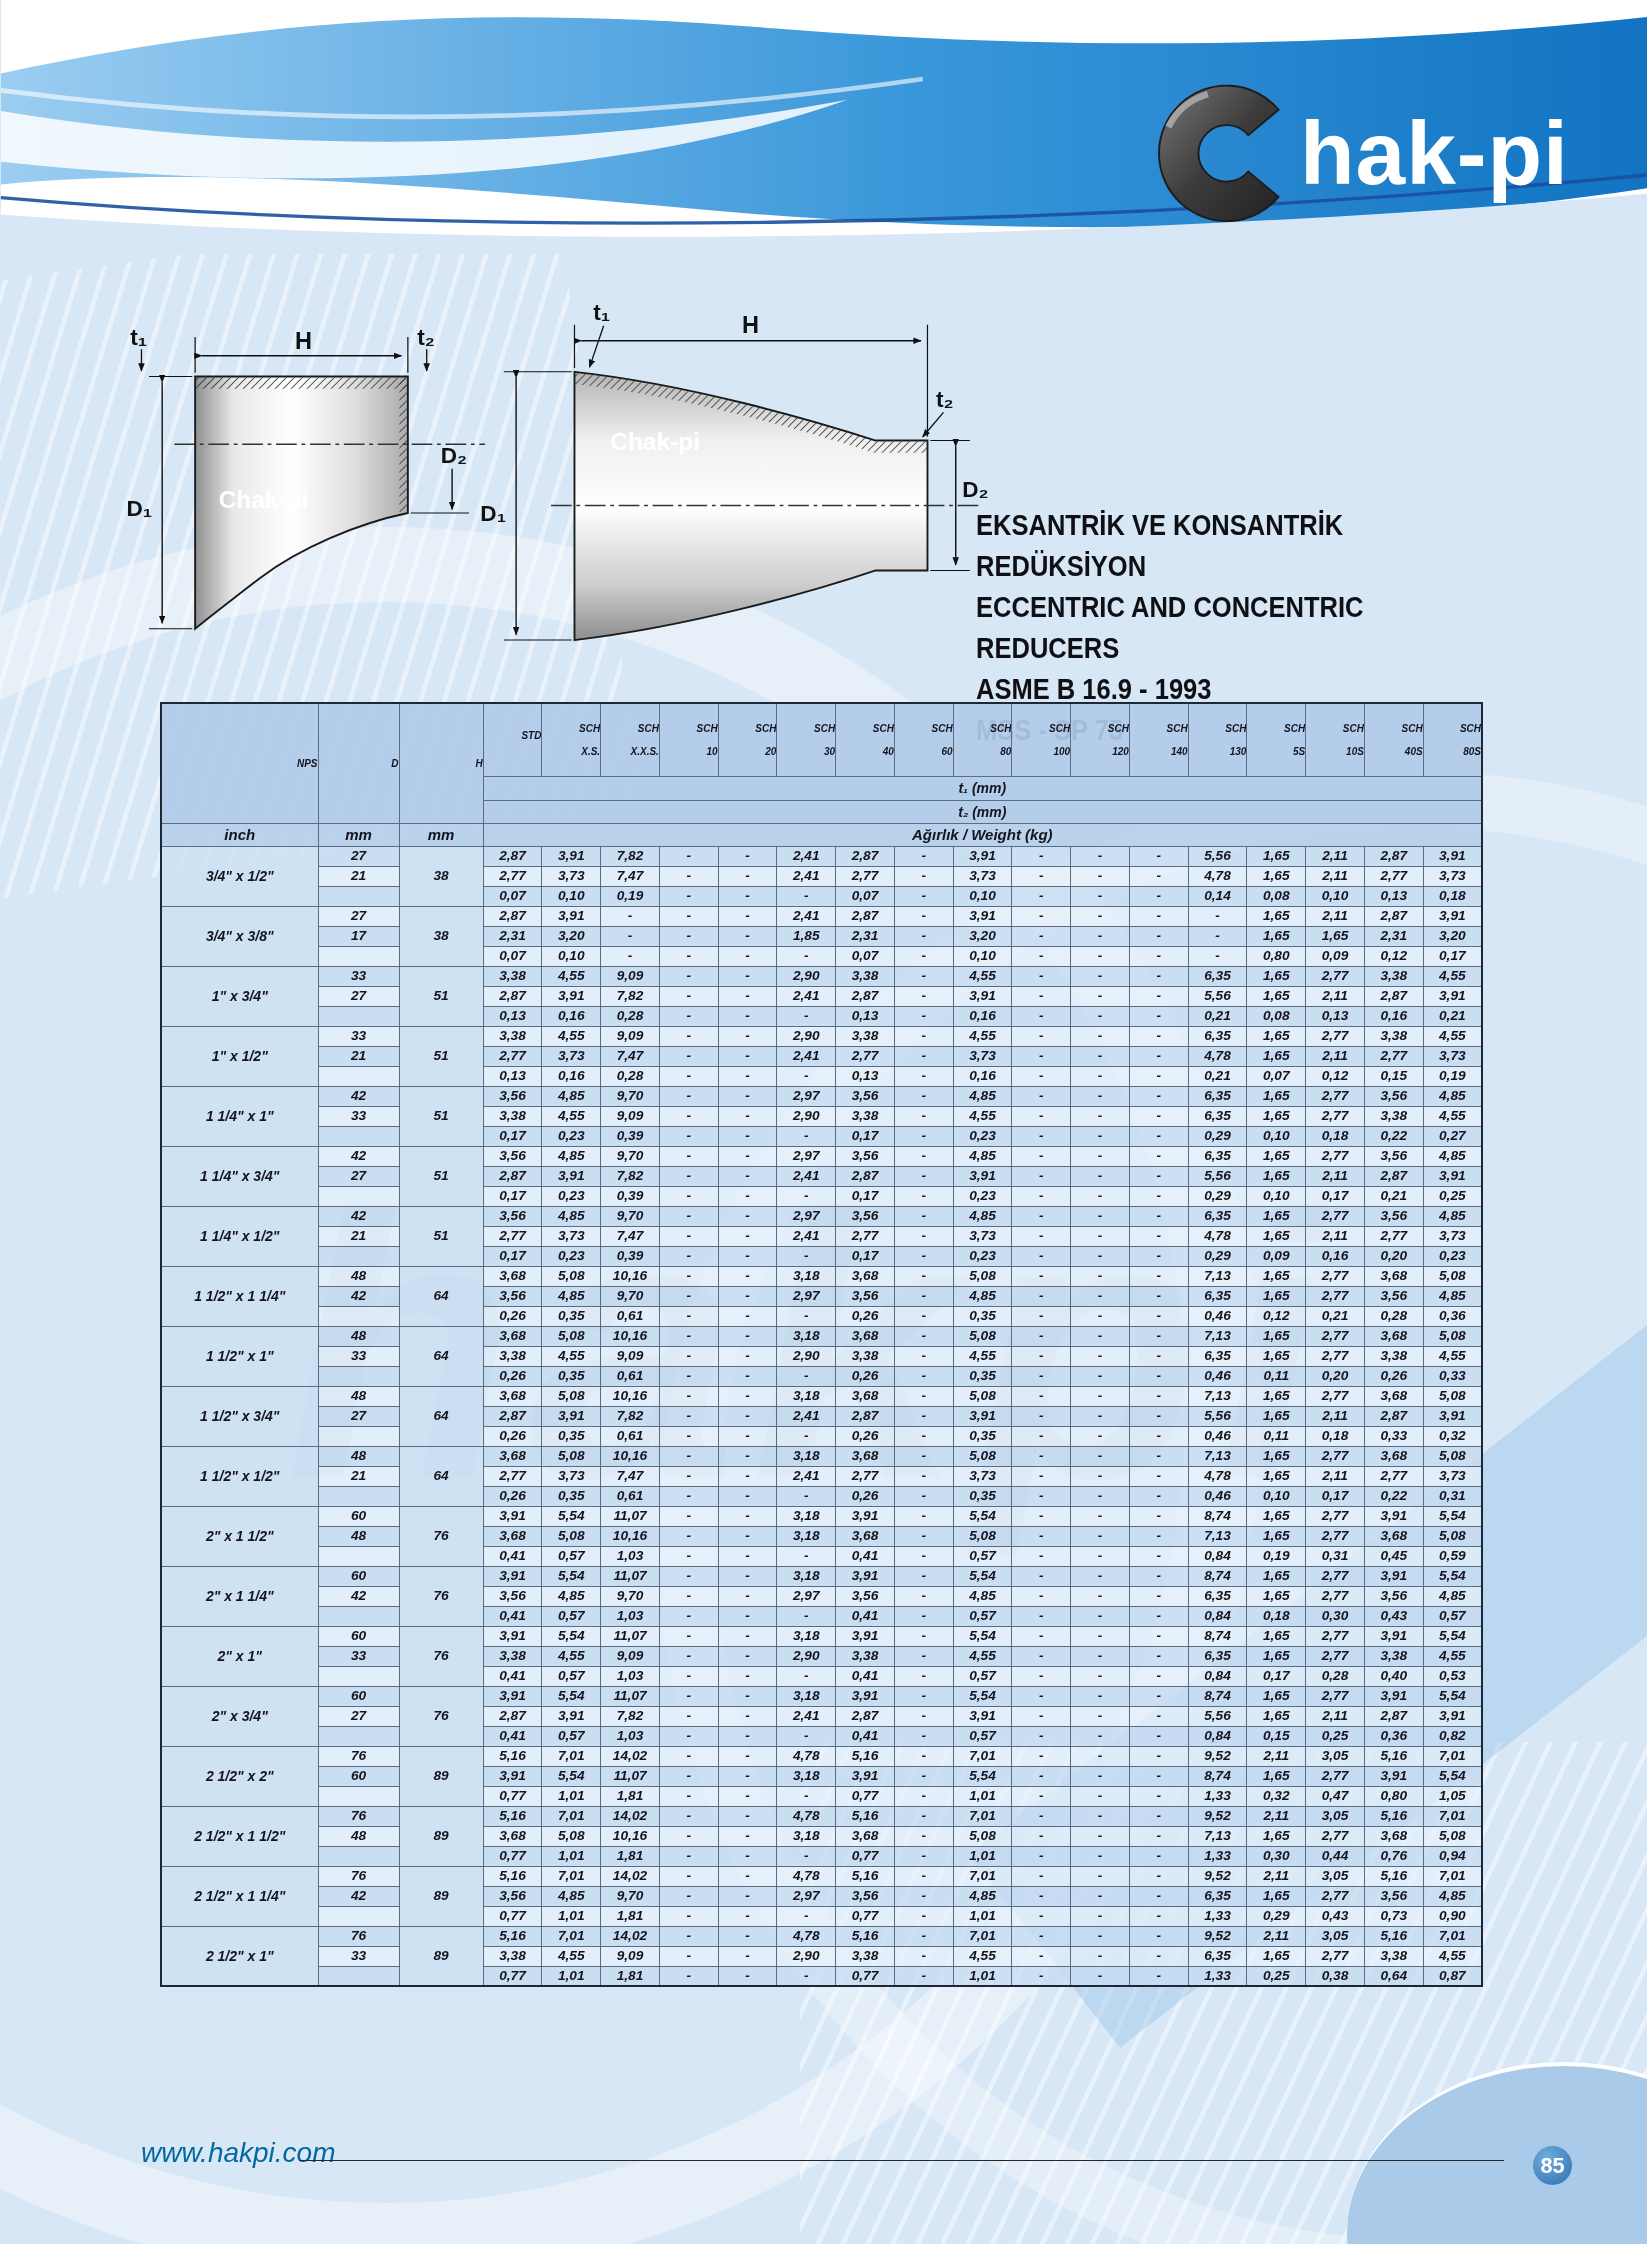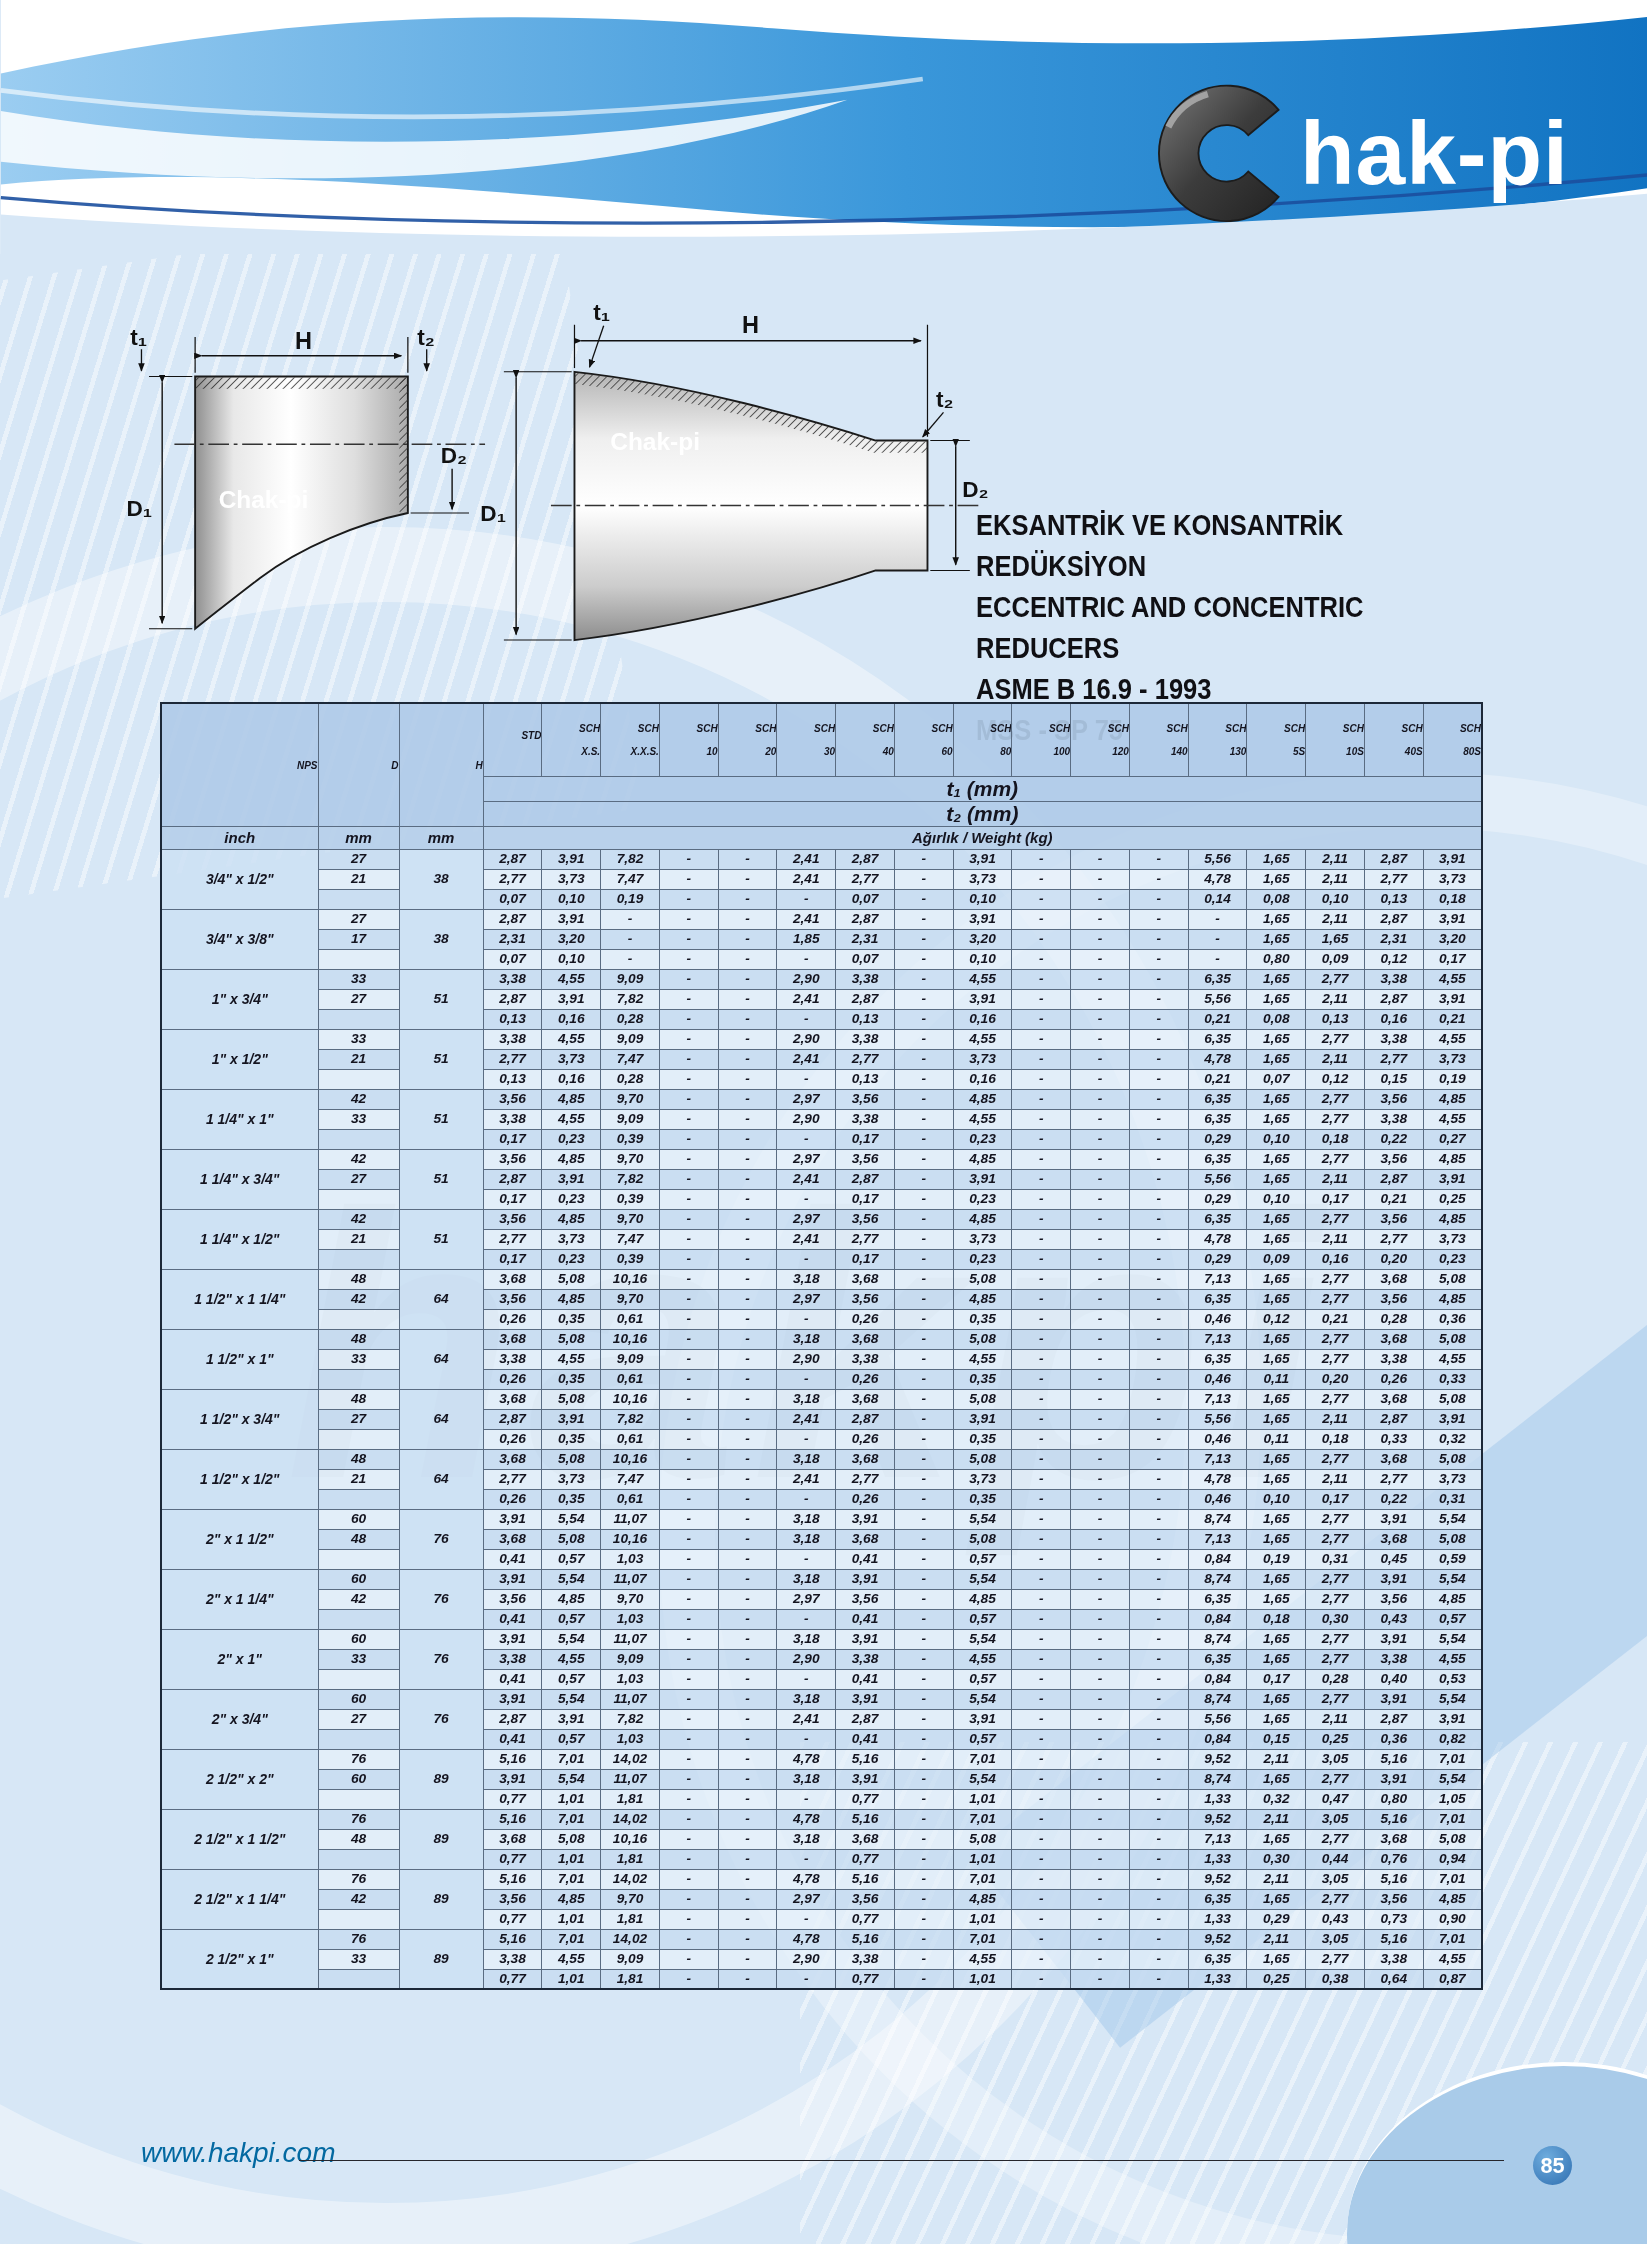--- a/index.html
+++ b/index.html
@@ -25,21 +25,21 @@
 
   
   table.dim{position:absolute;left:160px;top:702px;width:1323px;border-collapse:collapse;table-layout:fixed;
     border:2.8px solid #1c2838;color:#14141f;}
   table.dim th, table.dim td{border:0.9px solid #5a6c82;padding:0;text-align:center;vertical-align:middle;overflow:hidden;white-space:nowrap;}
   thead th{background:rgba(176,203,232,.92);font-style:italic;font-weight:bold;}
   tr.hrow1{height:72px;}
   tr.hrow1 th{font-size:10px;text-align:right;}
   .h2l{display:flex;flex-direction:column;justify-content:center;gap:8.5px;line-height:15px;height:72px;}
   tr.trow{height:23.5px;}
-  tr.trow th{font-size:21px;}
+  tr.trow th{font-size:14px;}
   tr.units{height:22.6px;}
   tr.units th{font-size:15px;background:rgba(183,208,234,.95);}
   tbody tr{height:20px;}
   tbody td{font-size:13.7px;font-style:italic;font-weight:bold;line-height:1;}
   tbody td.nps-cell{font-size:14px;}
   tbody tr.even td{background:rgba(199,220,241,.80);}
   tbody tr.odd td{background:rgba(229,240,250,.75);}
   tbody td.nps-cell, tbody td.hcell{background:rgba(205,224,243,.85) !important;}
   tbody tr.gstart td{border-top:1.9px solid #22344c;}
   thead tr.units th{border-top:1.9px solid #22344c;margin-top:15px;}

